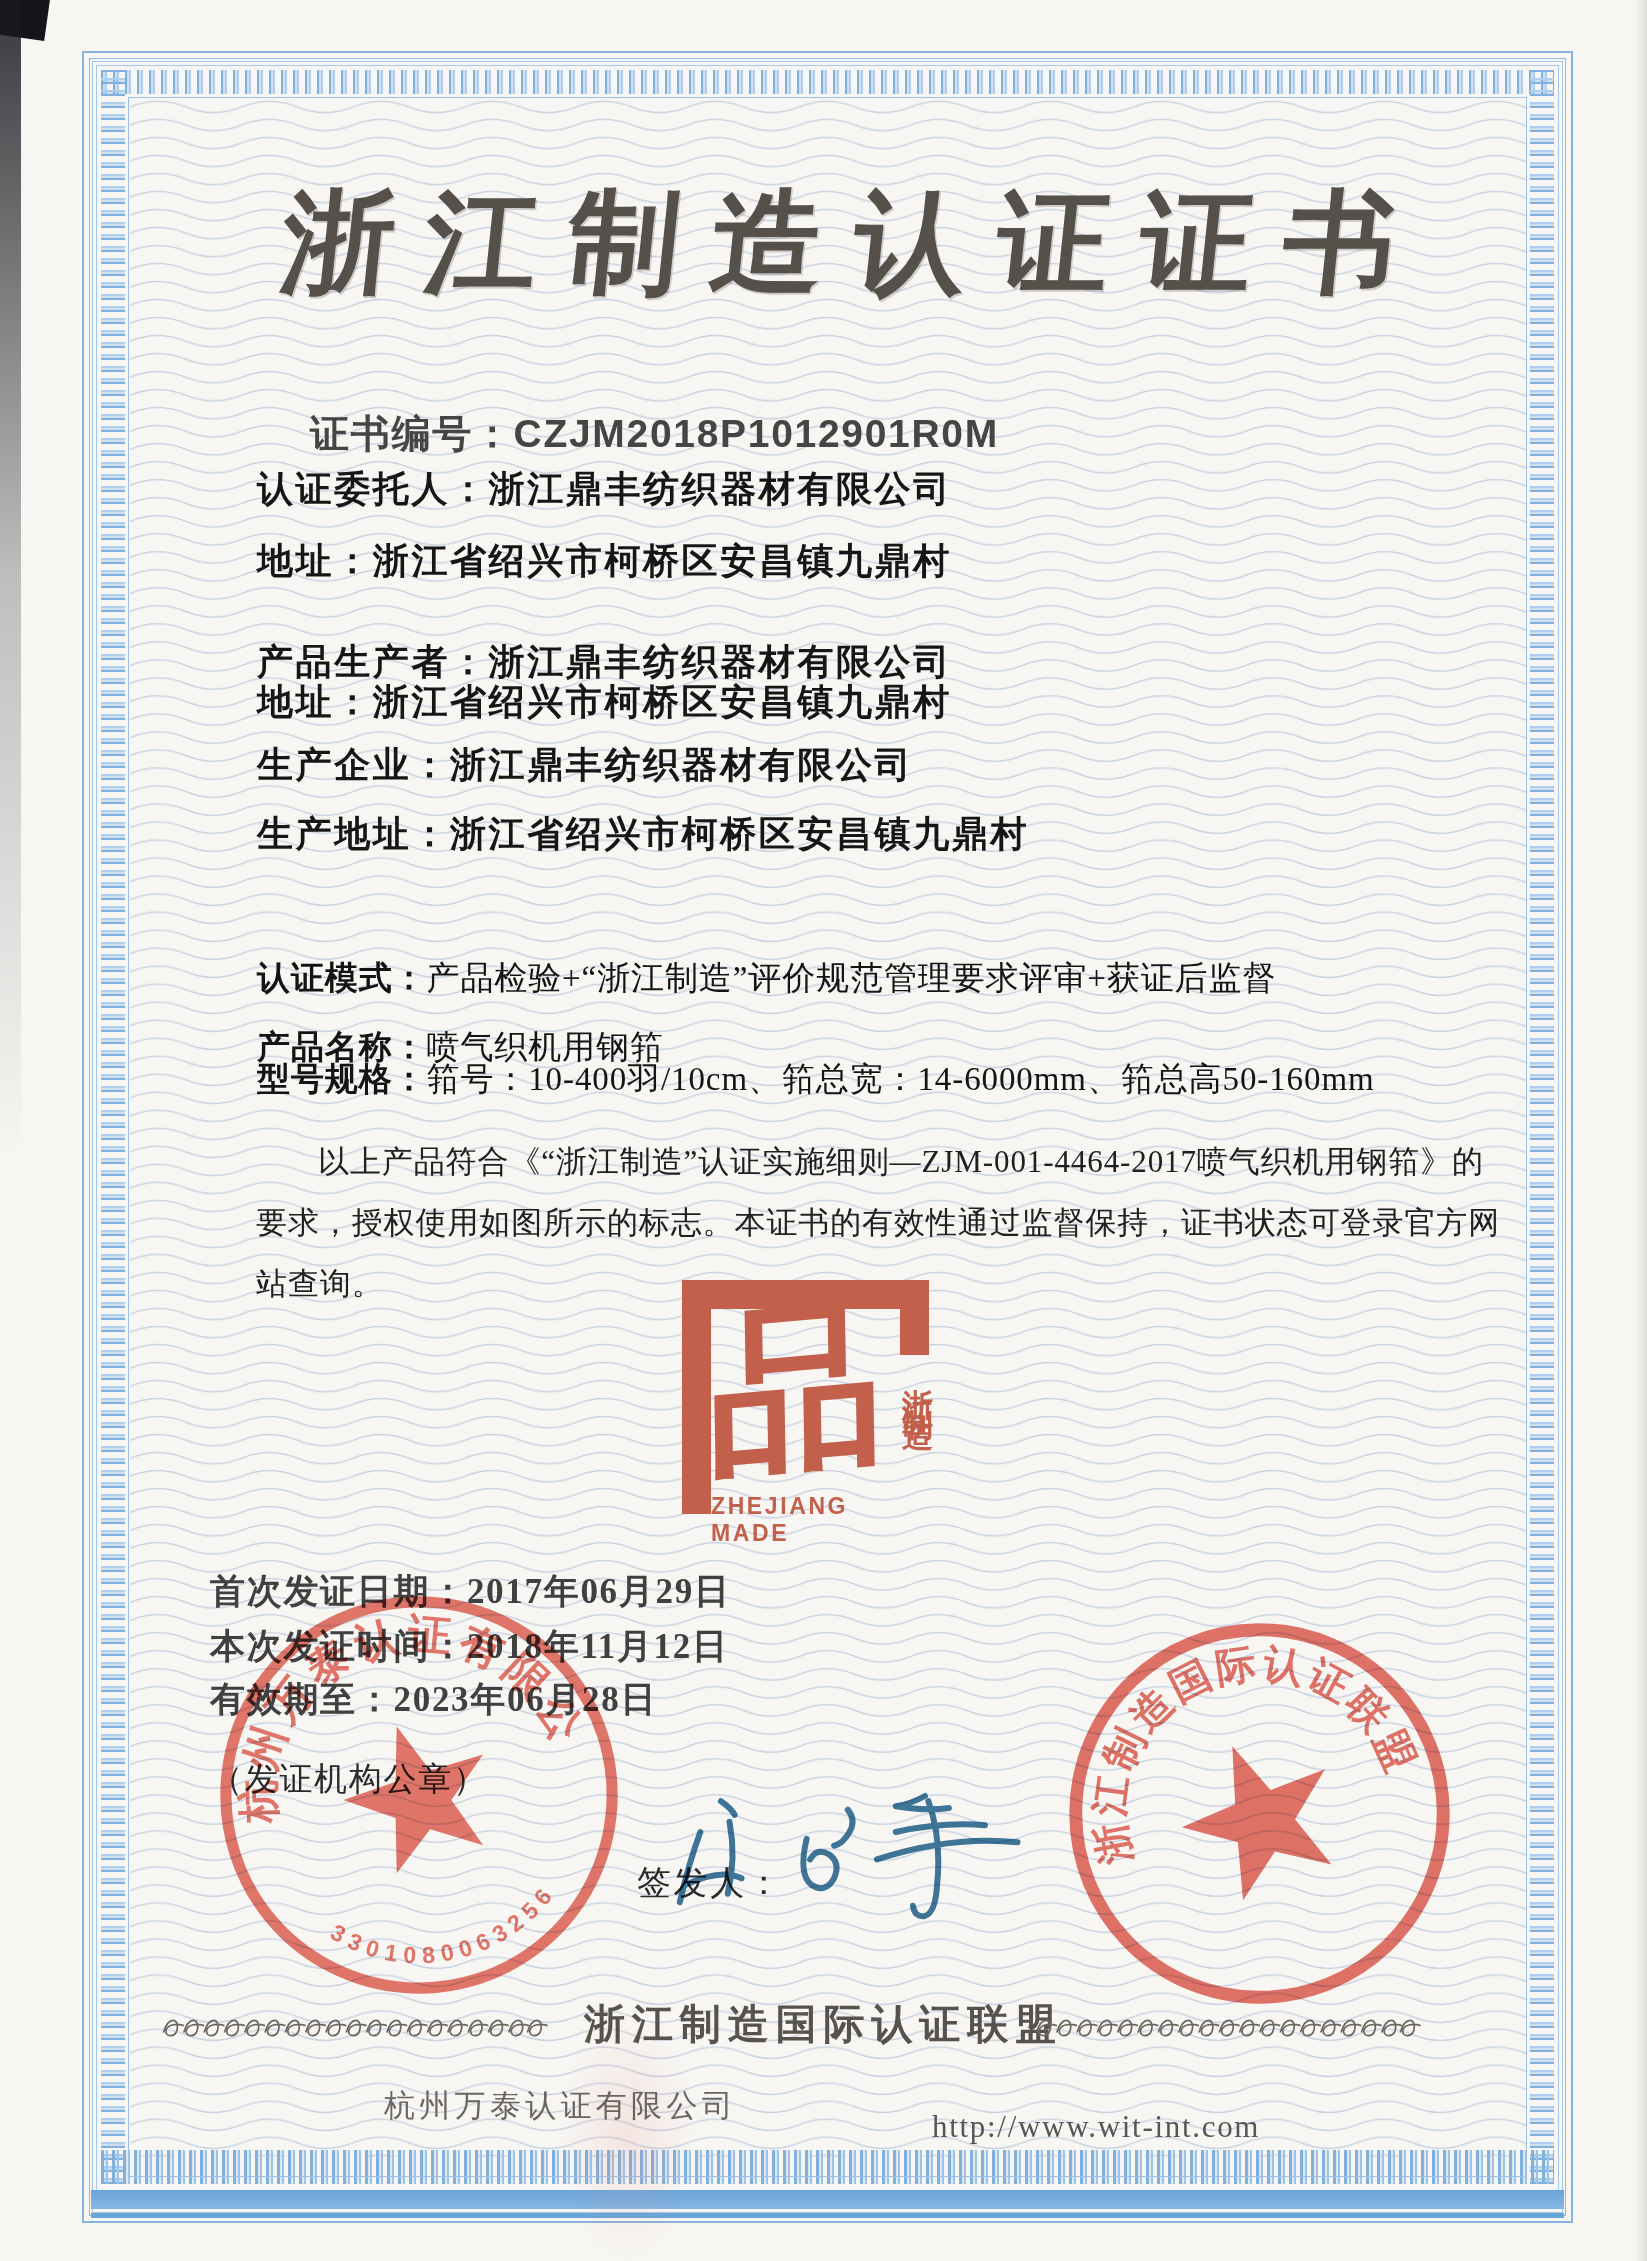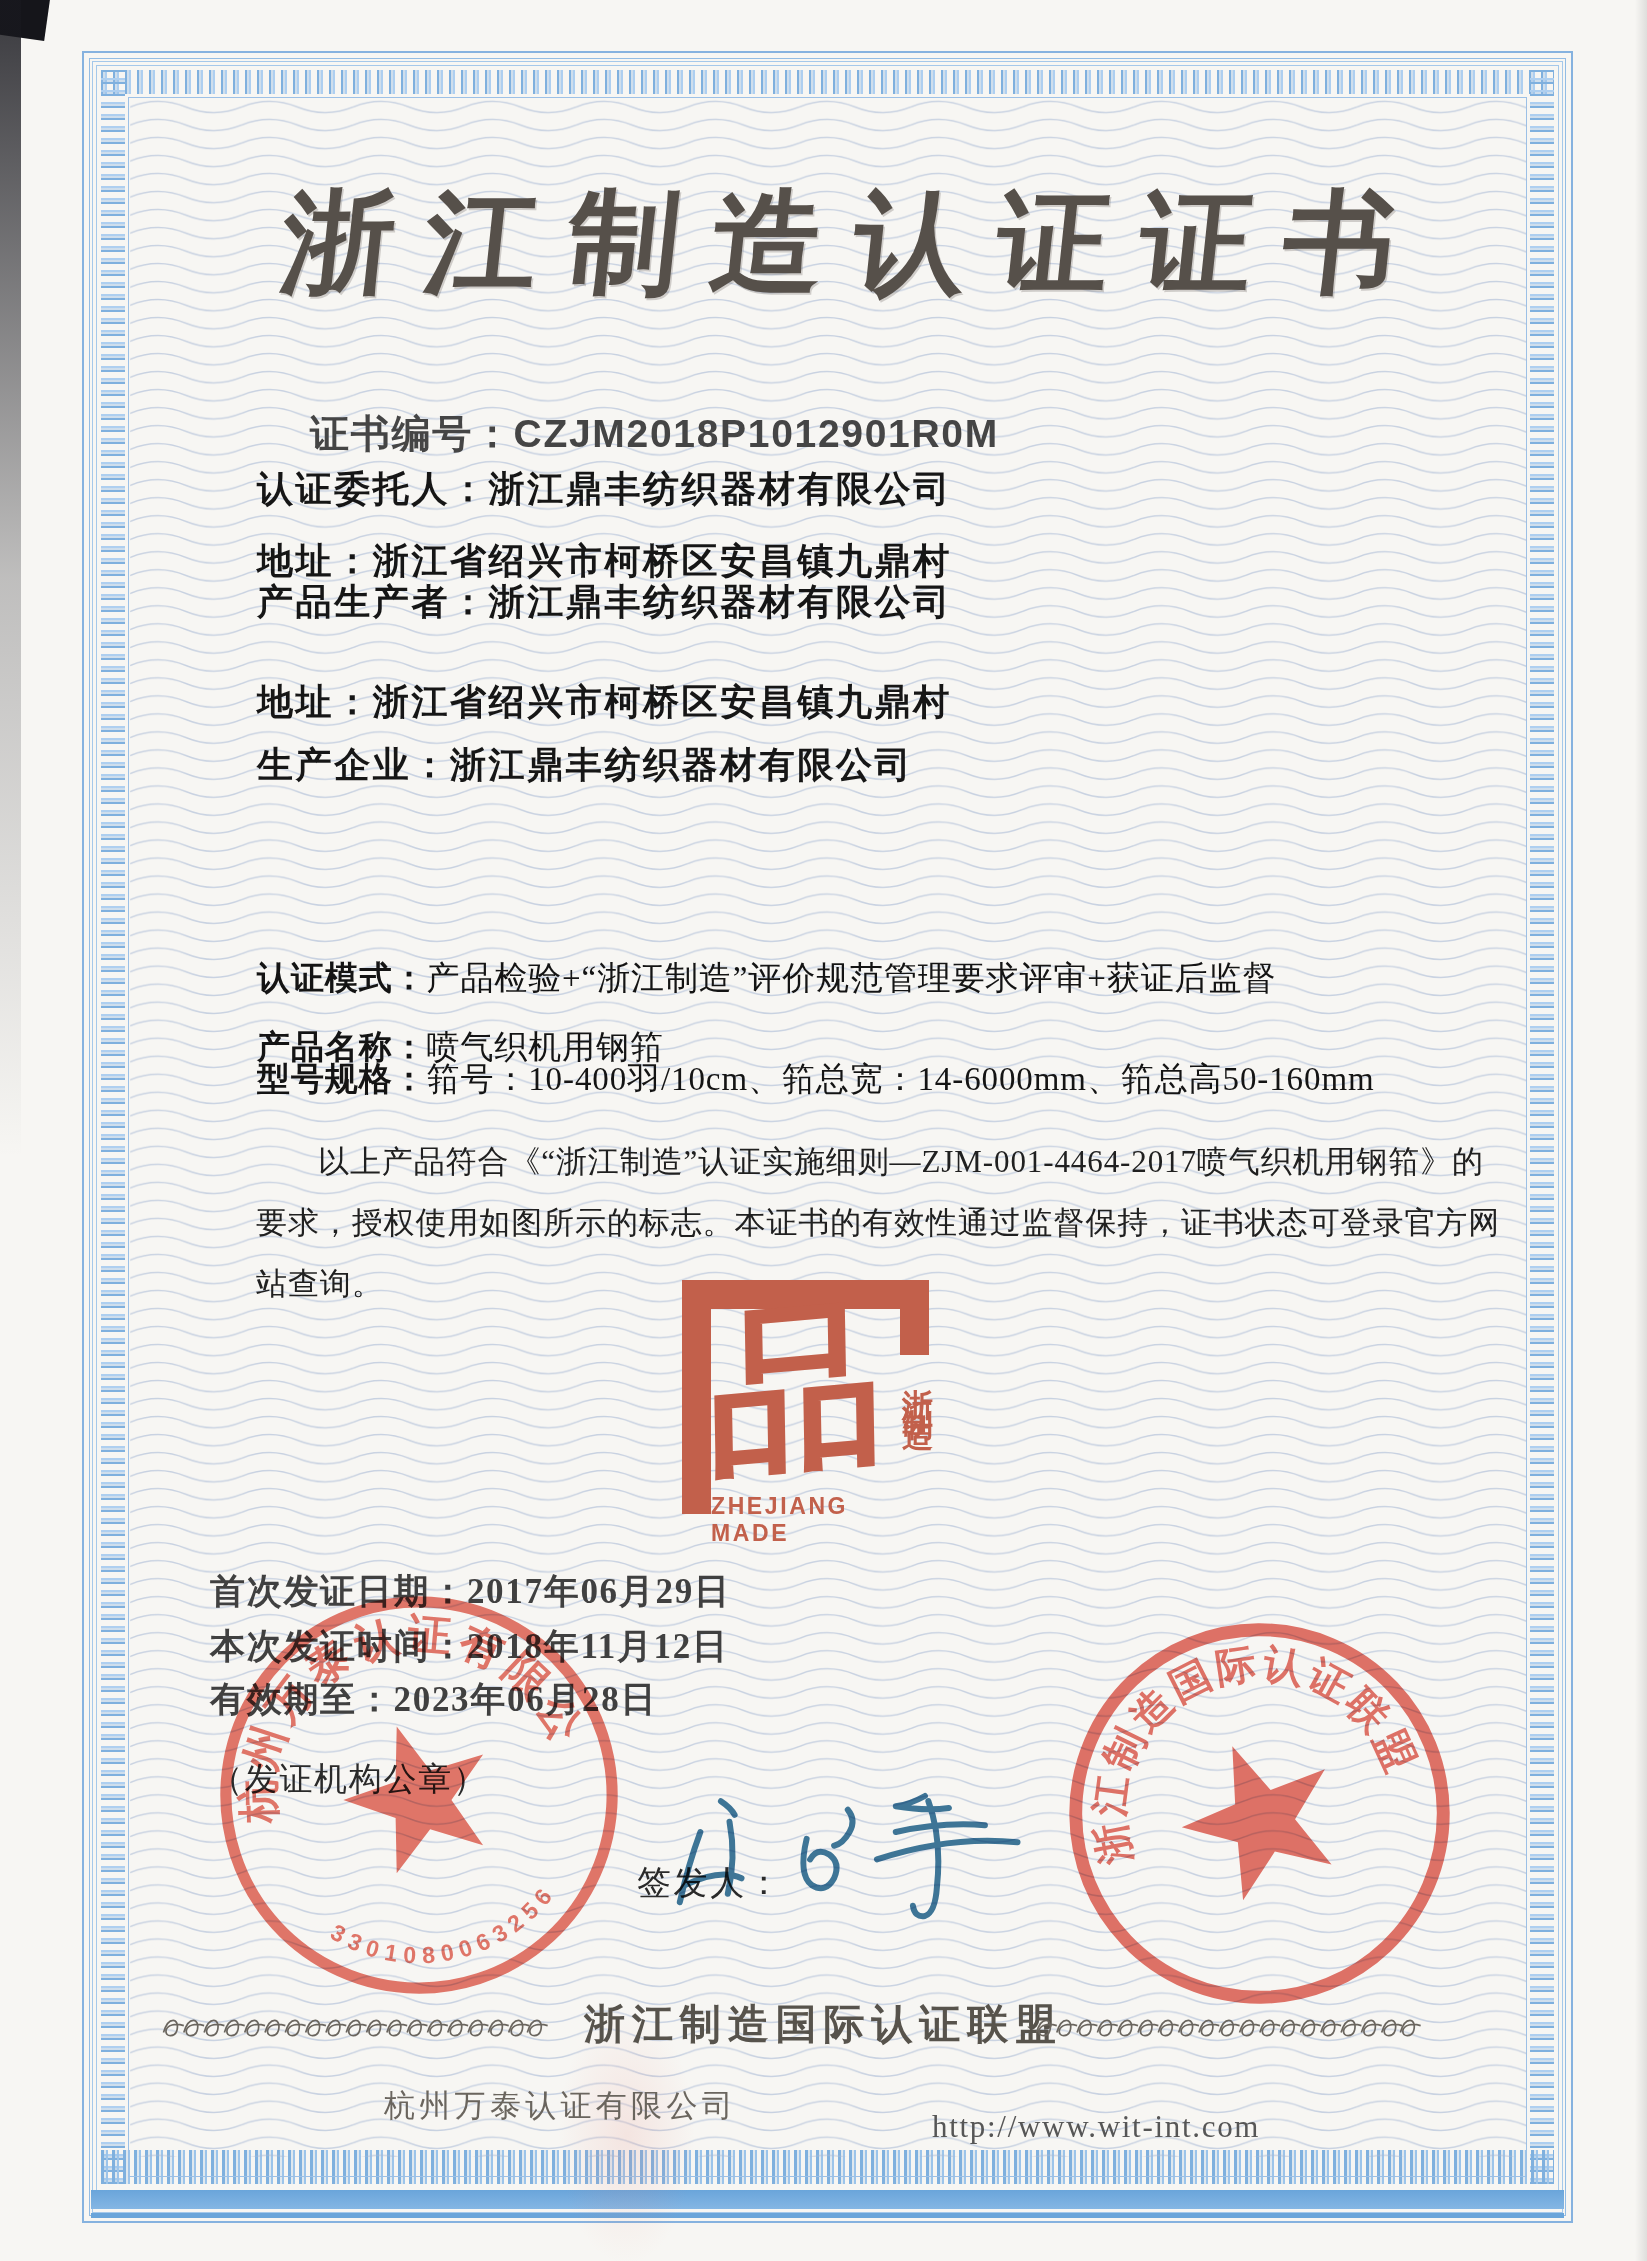--- a/index.html
+++ b/index.html
@@ -103,23 +103,24 @@
     <rect x="0" y="0" width="100%" height="100%" fill="url(#wave)"></rect>
   </svg>
 
   <div class="abs doc-title">浙江制造认证证书</div>
   <div class="abs cert-no">
     <span>证书编号：</span><span>CZJM2018P1012901R0M</span>
   </div>
 
   <div class="abs field" style="top:465px"><span>认证委托人：</span><span>浙江鼎丰纺织器材有限公司</span></div>
   <div class="abs field" style="top:537px"><span>地址：</span><span>浙江省绍兴市柯桥区安昌镇九鼎村</span></div>
-  <div class="abs field" style="top:578px"><span>产品生产者：</span><span>浙江鼎丰纺织器材有限公司</span></div>
+  <div class="abs field" style="top:638px"><span>产品生产者：</span><span>浙江鼎丰纺织器材有限公司</span></div>
   <div class="abs field" style="top:678px"><span>地址：</span><span>浙江省绍兴市柯桥区安昌镇九鼎村</span></div>
   <div class="abs field" style="top:741px"><span>生产企业：</span><span>浙江鼎丰纺织器材有限公司</span></div>
+  <div class="abs field" style="top:810px"><span>生产地址：</span><span>浙江省绍兴市柯桥区安昌镇九鼎村</span></div>
 
   <div class="abs spec" style="top:956px"><b>认证模式：</b><span>产品检验+“浙江制造”评价规范管理要求评审+获证后监督</span></div>
   <div class="abs spec" style="top:1025px"><b>产品名称：</b><span>喷气织机用钢筘</span></div>
   <div class="abs spec" style="top:1057px"><b>型号规格：</b><span>筘号：10-400羽/10cm、筘总宽：14-6000mm、筘总高50-160mm</span></div>
 
   <div class="abs statement">以上产品符合《“浙江制造”认证实施细则—ZJM-001-4464-2017喷气织机用钢筘》的要求，授权使用如图所示的标志。本证书的有效性通过监督保持，证书状态可登录官方网站查询。</div>
 
   <div class="abs logo">
     <div class="bar-top"></div>
     <div class="bar-left"></div>

